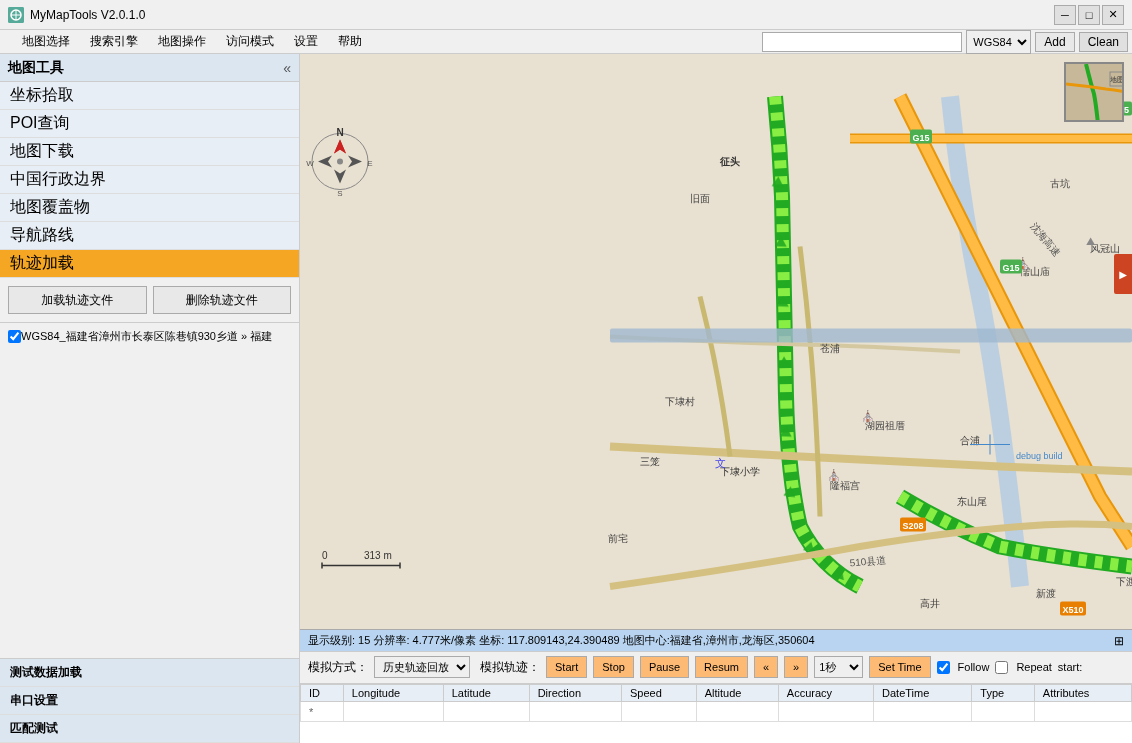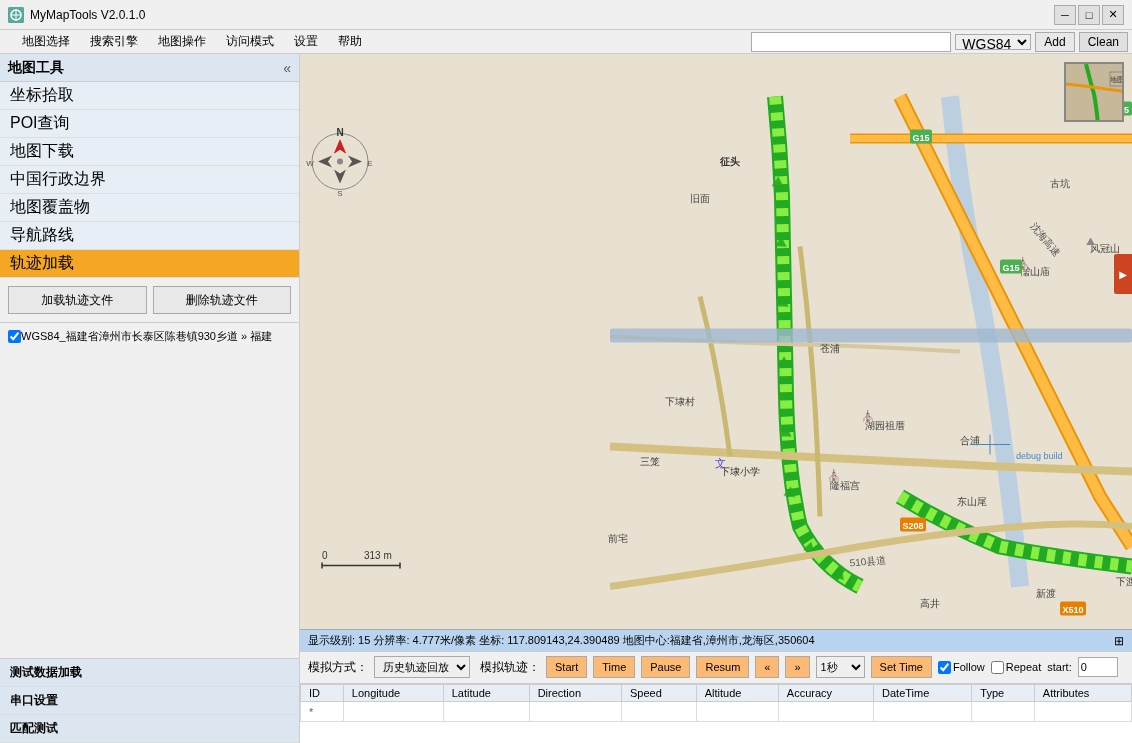--- a/index.html
+++ b/index.html
@@ -33,21 +33,21 @@
     .menu-item {
       padding: 2px 10px;
       cursor: pointer;
       font-size: 12px;
       height: 100%;
       display: flex;
       align-items: center;
     }
     .menu-toolbar { position: absolute; right: 0; top: 0; display: flex; align-items: center; height: 100%; padding-right: 4px; gap: 4px; }
     .coord-input { width: 200px; height: 20px; border: 1px solid #aaa; padding: 0 4px; font-size: 12px; }
-    .coord-select { height: 16px; border: 1px solid #aaa; padding: 0 2px; font-size: 14px; }
+    .coord-select { height: 24px; border: 1px solid #aaa; padding: 0 2px; font-size: 11px; }
     .toolbar-btn { height: 20px; padding: 0 8px; border: 1px solid #aaa; background: #e8e8e8; cursor: pointer; font-size: 12px; }
     .toolbar-btn.clean { background: #e0e0e0; }
 
     
     .main-layout {
       display: flex;
       height: calc(743px - 30px - 24px);
     }
 
     
@@ -179,21 +179,21 @@
       align-items: center;
       gap: 6px;
       flex-wrap: wrap;
       height: 32px;
     }
     .playback-label { font-size: 12px; }
     .playback-select { height: 22px; font-size: 11px; border: 1px solid #aaa; padding: 0 4px; }
     .playback-label2 { font-size: 12px; margin-left: 4px; }
     .play-btn { height: 22px; padding: 0 8px; border: 1px solid #aaa; background: #fdba74; cursor: pointer; font-size: 11px; }
     .play-speed { height: 22px; font-size: 11px; border: 1px solid #aaa; }
-    .play-check { display: flex; align-items: center; gap: 2px; font-size: 11px; }
+    .play-check { display: flex; align-items: center; gap: 8px; font-size: 11px; }
     .play-input { width: 40px; height: 20px; border: 1px solid #aaa; font-size: 11px; padding: 0 2px; }
     .play-label { font-size: 11px; }
 
     
     .data-table-wrap {
       background: #fff;
       border-top: 1px solid #ccc;
       height: 60px;
       overflow: auto;
     }
@@ -466,21 +466,21 @@
     </div>
 
     <div class="playback-bar">
       <span class="playback-label">模拟方式：</span>
       <select class="playback-select">
         <option>历史轨迹回放</option>
         <option>实时轨迹</option>
       </select>
       <span class="playback-label2">模拟轨迹：</span>
       <button class="play-btn">Start</button>
-      <button class="play-btn">Time</button>
+      <button class="play-btn">Stop</button>
       <button class="play-btn">Pause</button>
       <button class="play-btn">Resum</button>
       <button class="play-btn">«</button>
       <button class="play-btn">»</button>
       <select class="play-speed">
         <option>0.5秒</option>
         <option selected="">1秒</option>
         <option>2秒</option>
         <option>5秒</option>
       </select>

